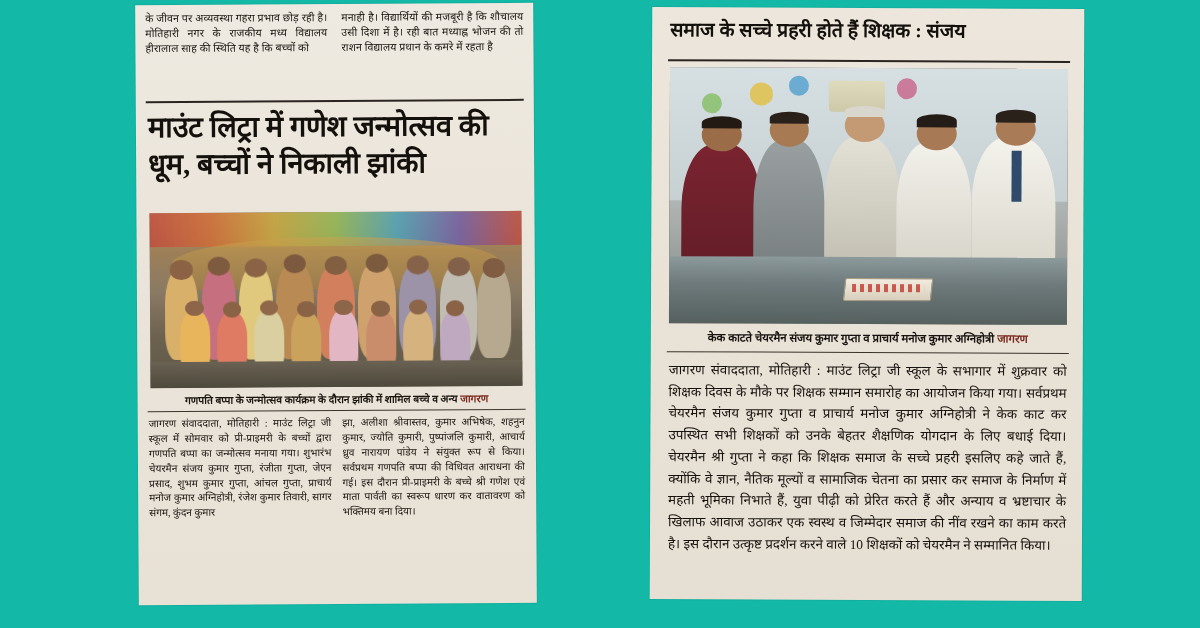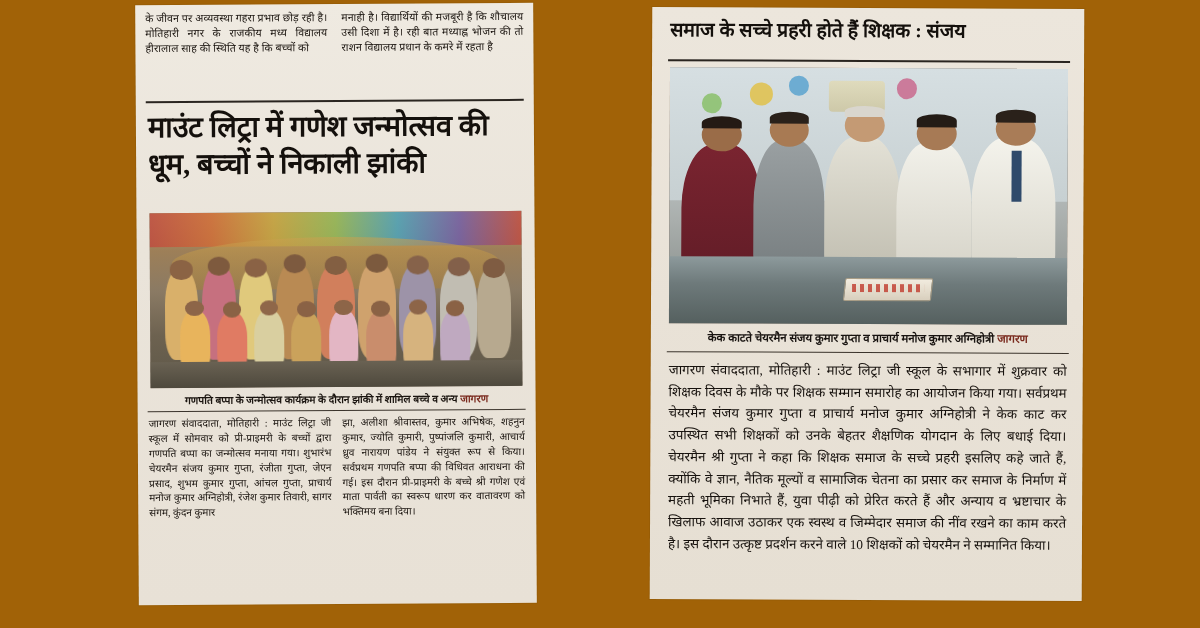--- a/index.html
+++ b/index.html
@@ -6,21 +6,21 @@
   html, body {
     margin: 0; padding: 0;
     width: 1200px; height: 628px;
     background: #ffffff;
     font-family: "Liberation Sans", sans-serif;
     overflow: hidden;
   }
   .page {
     position: relative;
     width: 1200px; height: 628px;
-    background: #a16207;
+    background: #14b8a6;
   }
 
   
   .clipping {
     position: absolute;
     background: #efe9e0;
     box-shadow: 0 0 0 1px rgba(0,0,0,0.05);
     overflow: hidden;
   }
   .clip-left {

